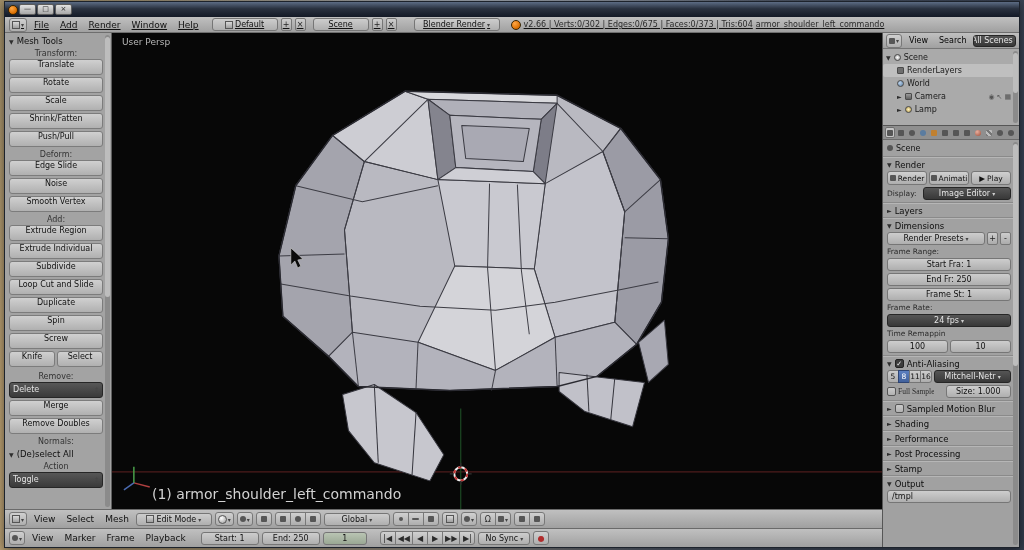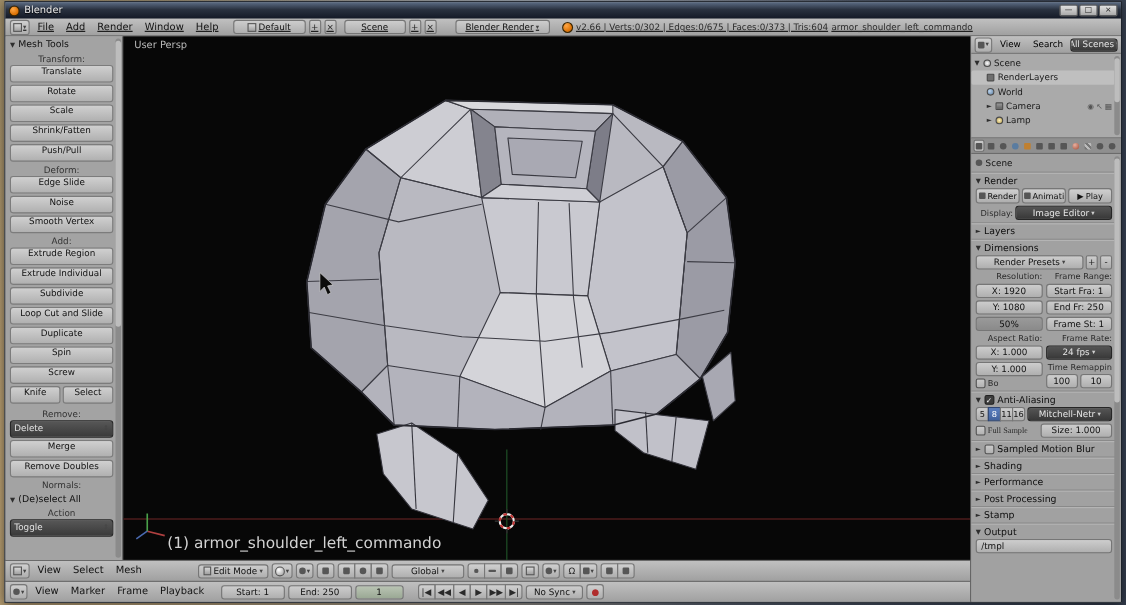--- a/index.html
+++ b/index.html
@@ -94,42 +94,41 @@
   .pic.tex{background:repeating-linear-gradient(45deg,#777 0 2px,#bbb 2px 4px);}
   .pbody{flex:1;padding:2px 8px 2px 4px;font-size:8px;color:#141414;overflow:hidden;display:flex;flex-direction:column;gap:2px;}
   .pcrumb{display:flex;align-items:center;gap:3px;height:12px;}
   .phead{display:flex;align-items:center;gap:3px;height:12px;font-size:8.5px;color:#0e0e0e;
     border-top:1px solid #b6b6b6;box-shadow:0 -1px 0 #8a8a8a;margin:1px -4px 0 -4px;padding:2px 4px 0 4px;}
   .tri{font-size:6px;color:#2e2e2e;}
   .prow{display:flex;align-items:center;gap:2px;}
   .prow .fld{flex:1;height:13px;}
   .pcols{display:flex;gap:3px;}
   .pcol{flex:1;display:flex;flex-direction:column;gap:2px;min-width:0;}
-  .plabel{font-size:7.5px;color:#2c2c2c;height:9px;white-space:nowrap;overflow:hidden;text-align:right;}
+  .plabel{font-size:7.5px;color:#2c2c2c;height:9px;white-space:nowrap;overflow:hidden;}
   .pbtn{height:14px;background:linear-gradient(#d0d0d0,#aeaeae);border:1px solid #777;border-radius:3px;
     font-size:7.5px;display:flex;align-items:center;justify-content:center;gap:2px;flex:1;white-space:nowrap;overflow:hidden;color:#111;}
   .seg{display:flex;}
   .seg .sbtn{width:12px;height:13px;background:linear-gradient(#cdcdcd,#adadad);border:1px solid #767676;margin-left:-1px;
     font-size:7.5px;display:flex;align-items:center;justify-content:center;color:#111;}
   .seg .sbtn:first-child{border-radius:3px 0 0 3px;margin-left:0;}
   .seg .sbtn:last-child{border-radius:0 3px 3px 0;}
   .seg .sbtn.sel{background:linear-gradient(#5b7fc0,#41619c);color:#fff;border-color:#2e4573;}
   .stats{font-size:8px;color:#2b2b2b;white-space:nowrap;}
   .tlfld{width:58px;}
   .curfld{width:44px;background:linear-gradient(#b9c4b3,#9aa894);}
   .rec{color:#b02c2c;font-size:8px;}
 </style>
 </head>
 <body>
 
 <div class="window">
 
   <div class="titlebar">
     <span class="blogo"></span>
-    <span class="titletext">Blender</span>
     <span class="winbtn">—</span>
     <span class="winbtn">□</span>
     <span class="winbtn">×</span>
   </div>
 
   <div class="hbar" style="height:16px;flex:0 0 auto;padding:0 4px;text-decoration:underline;">
     <span class="hicon">
         <span class="cube"></span>
         <span class="ddarrow">▾</span>
       </span>
@@ -289,21 +288,21 @@
       </div>
 
       <div class="hbar h3d" style="padding:0 4px;">
         <span class="hicon">
             <span class="cube"></span>
             <span class="ddarrow">▾</span>
           </span>
         <span class="menu-item">View</span>
         <span class="menu-item">Select</span>
         <span class="menu-item">Mesh</span>
-        <span class="fld" style="width:64px;margin-left:44px;">
+        <span class="fld" style="width:76px;">
             <span class="cube"></span>
             <span>Edit Mode</span>
             <span class="ddarrow">▾</span>
           </span>
         <span class="hicon">
             <span class="sphere"></span>
             <span class="ddarrow">▾</span>
           </span>
         <span class="hicon">
             <span class="pic r"></span>
@@ -531,33 +530,20 @@
           <div class="prow">
             <span class="fld" style="flex:1;">
                 <span>Render Presets</span>
                 <span class="ddarrow">▾</span>
               </span>
             <span class="mini">+</span>
             <span class="mini">-</span>
           </div>
           <div class="pcols">
             <div class="pcol">
-              <span class="plabel">Resolution:</span>
-              <span class="fld">X: 1920</span>
-              <span class="fld">Y: 1080</span>
-              <span class="fld fld-pressed">50%</span>
-              <span class="plabel">Aspect Ratio:</span>
-              <span class="fld">X: 1.000</span>
-              <span class="fld">Y: 1.000</span>
-              <span class="prow">
-                  <span class="cb"></span>
-                  <span class="plabel" style="height:auto;">Bo</span>
-                </span>
-            </div>
-            <div class="pcol">
               <span class="plabel">Frame Range:</span>
               <span class="fld">Start Fra: 1</span>
               <span class="fld">End Fr: 250</span>
               <span class="fld">Frame St: 1</span>
               <span class="plabel">Frame Rate:</span>
               <span class="fld fld-dark">
                   <span>24 fps</span>
                   <span class="ddarrow">▾</span>
                 </span>
               <span class="plabel">Time Remappin</span>

